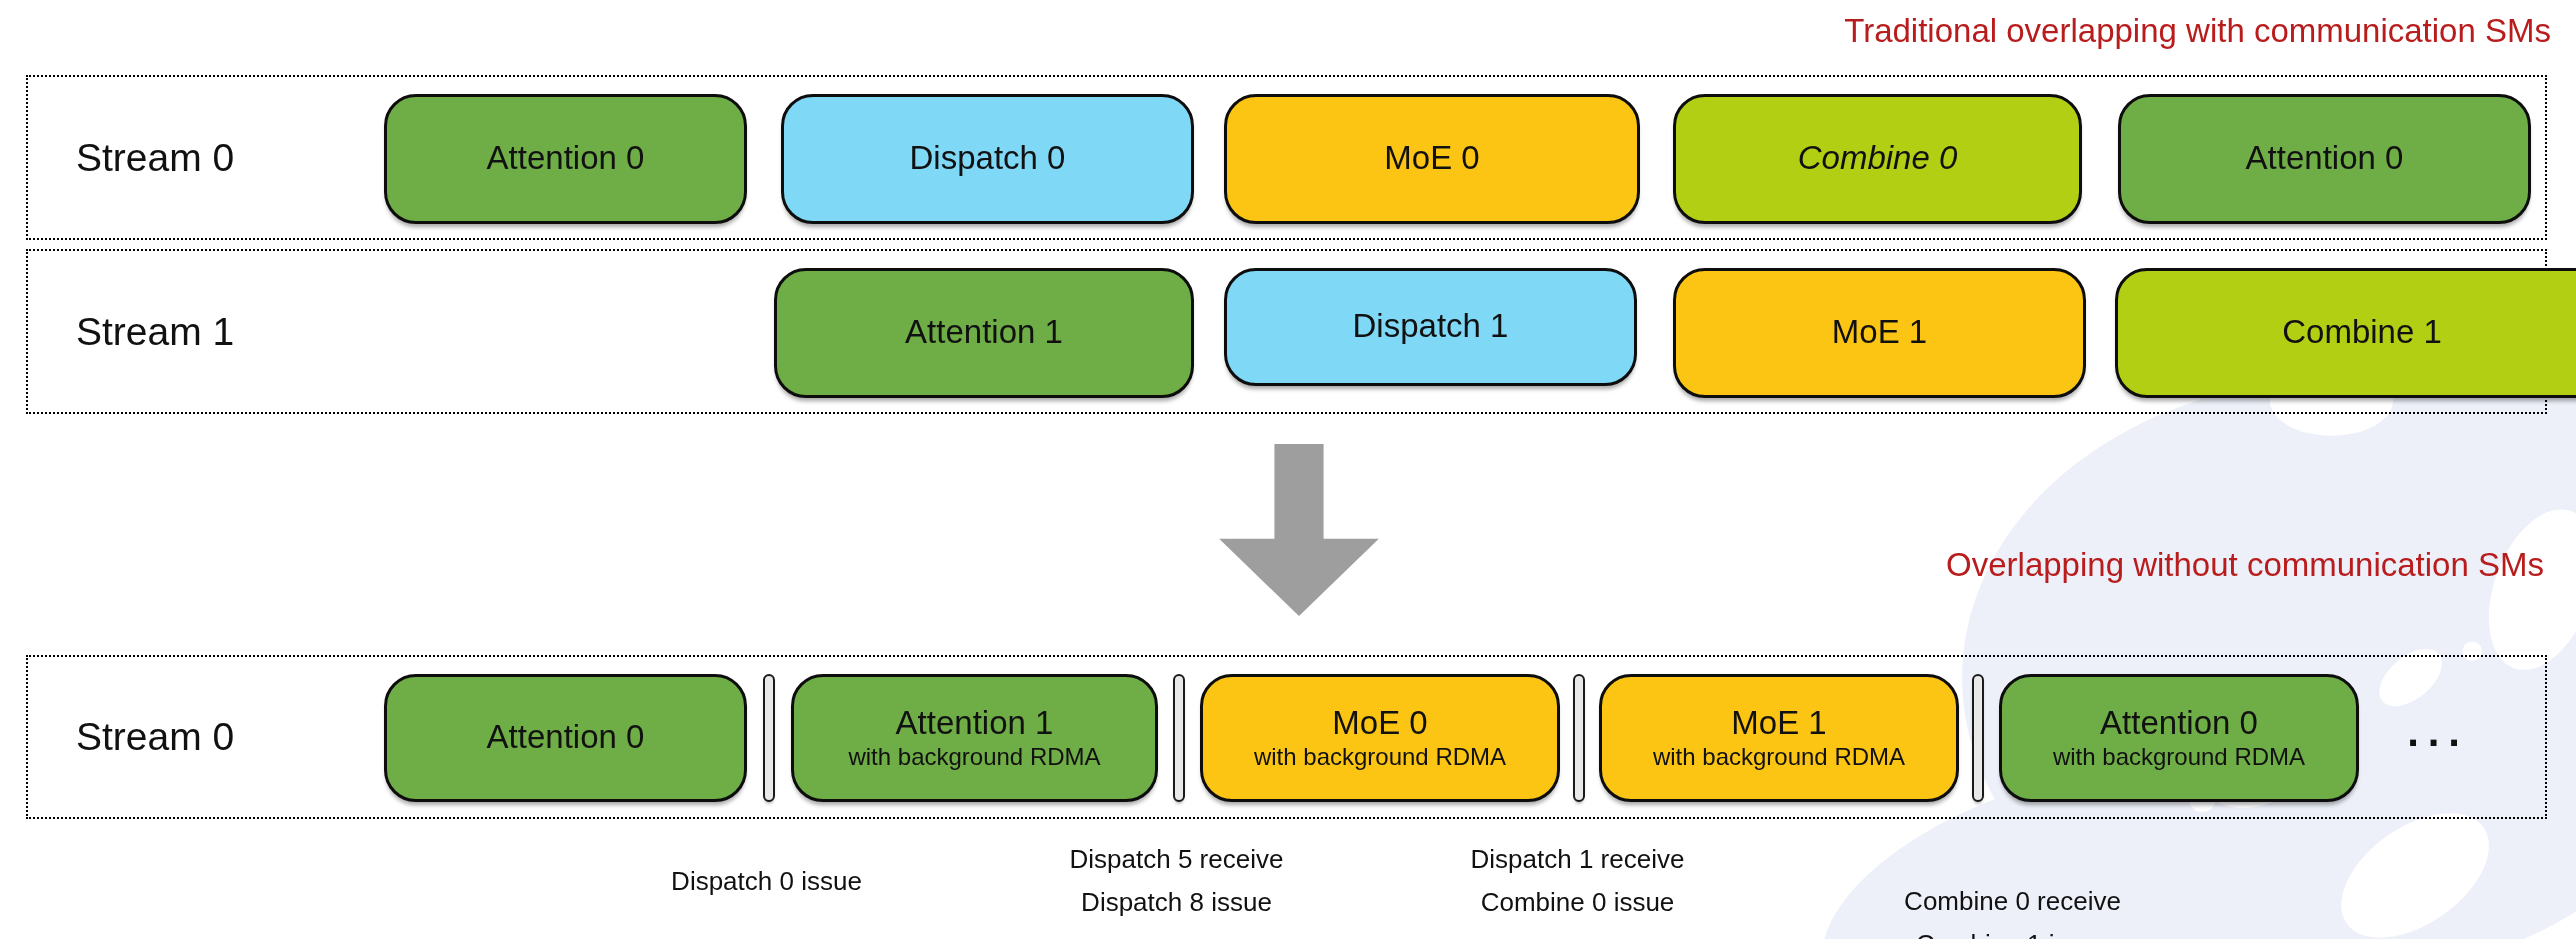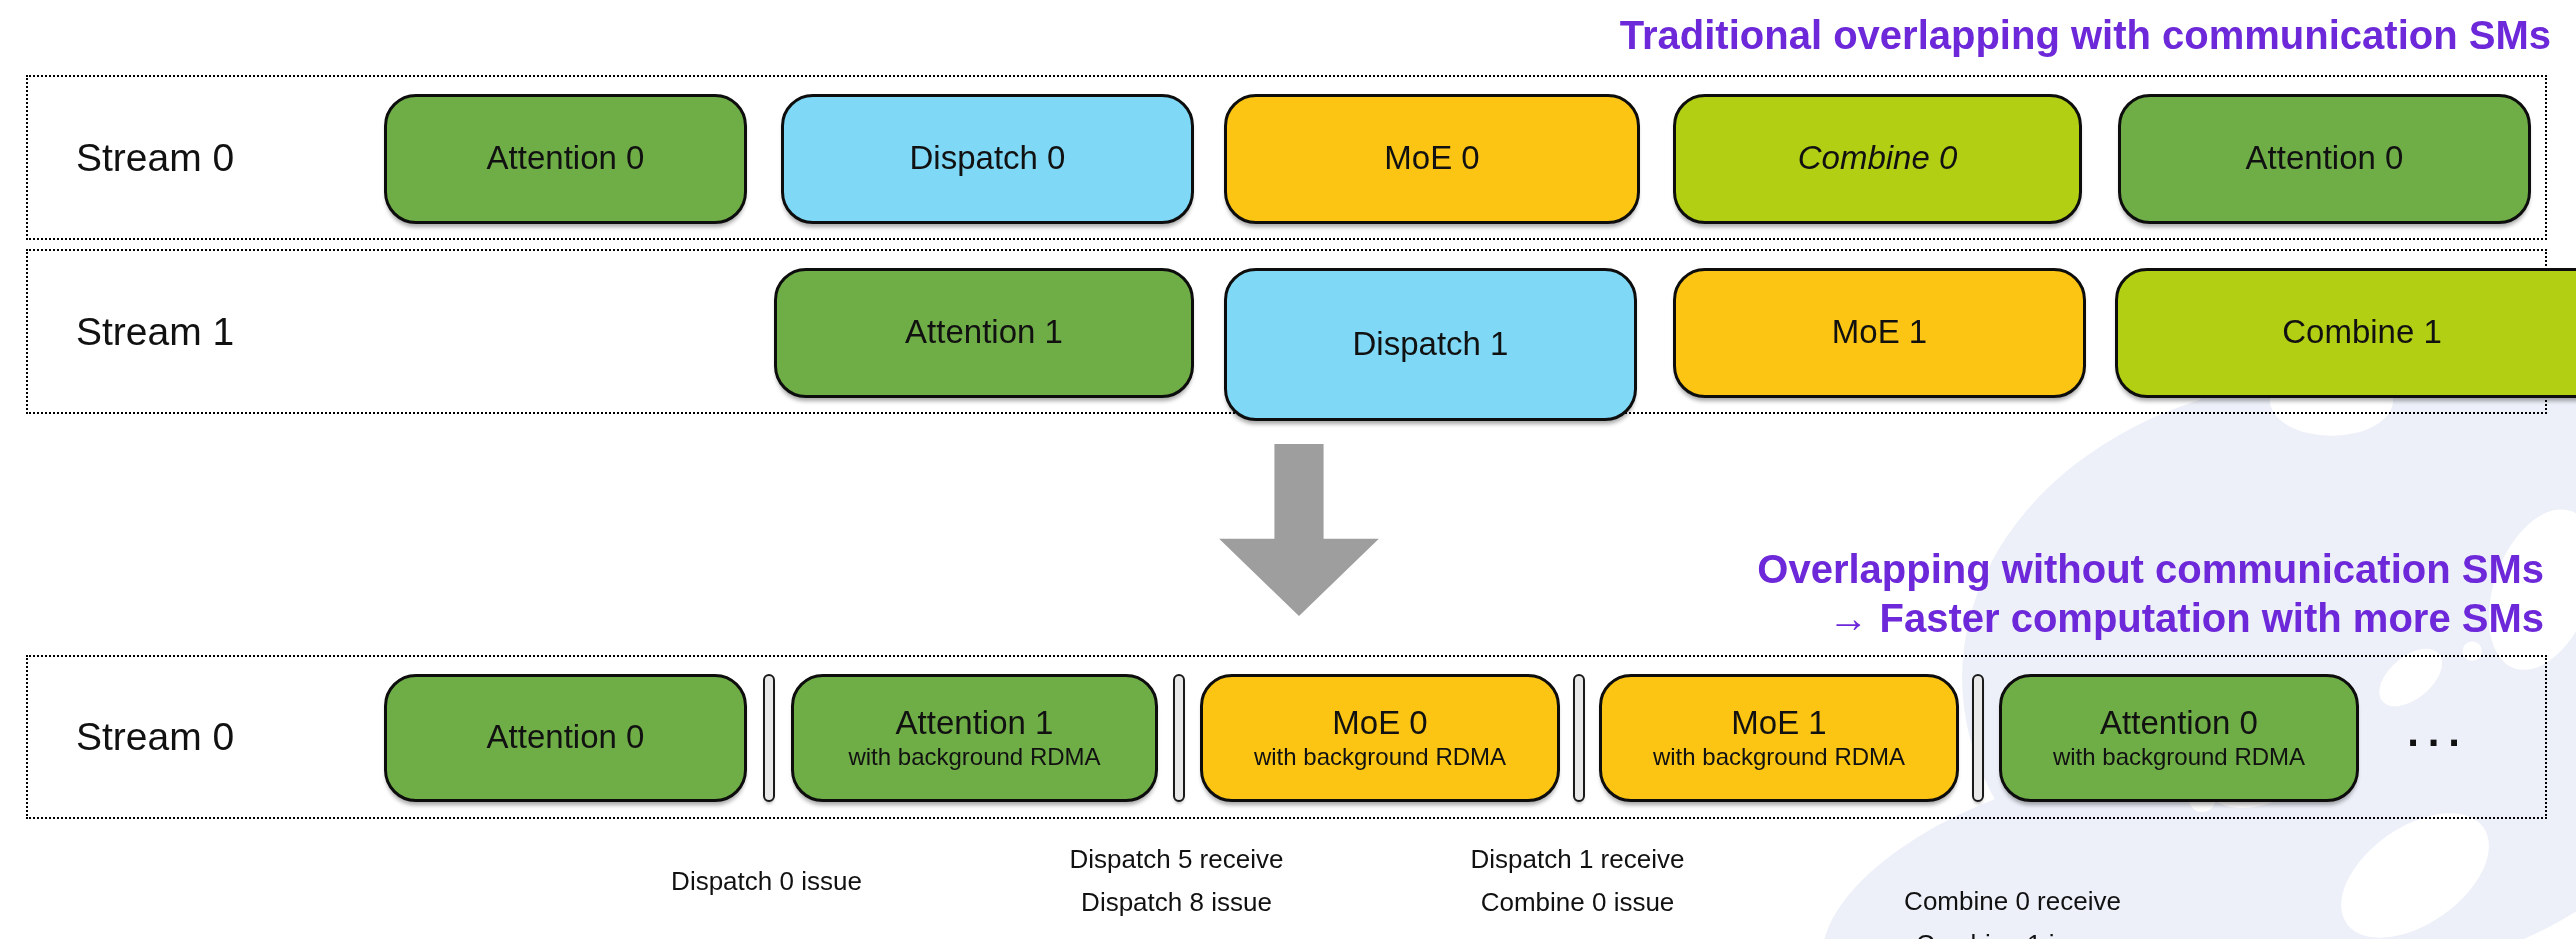--- a/index.html
+++ b/index.html
@@ -8,25 +8,25 @@
     background:#ffffff;
     font-family:"Liberation Sans", sans-serif;
     color:#111;
   }
   .layer{position:absolute;inset:0;}
   #watermark{z-index:0;}
   #content{z-index:1;}
 
   .title{
     position:absolute;
-    font-weight:bold;
-    font-size:40px;
+    font-weight:normal;
+    font-size:33px;
     line-height:1.22;
     text-align:right;
-    color:#6d28d9;
+    color:#b91c1c;
     white-space:nowrap;
   }
   #title-top{top:10.6px;right:25px;}
   #title-mid{top:545px;right:32px;}
 
   .row-box{
     position:absolute;left:26px;width:2521px;
     border:2.6px dotted #000;
     box-sizing:border-box;
   }
@@ -97,21 +97,20 @@
   <div class="title" id="title-top">
     <span>Traditional overlapping with communication SMs</span>
   </div>
 
   <svg id="down-arrow" width="160" height="172" viewBox="0 0 182 196">
     <polygon points="63,0 119,0 119,108 182,108 91,196 0,108 63,108" fill="#9E9E9E"></polygon>
   </svg>
 
   <div class="title" id="title-mid">
     <div>Overlapping without communication SMs</div>
-    <div>→ Faster computation with more SMs</div>
   </div>
 
   <div id="rows">
       <div class="row-box" style="top: 75px; height: 165px;">
         <div class="stream-label">Stream 0</div>
         <div class="block" style="left: 356px; width: 363px; top: 16.7px; height: 130px; background: rgb(111, 173, 71);">
           <div class="bl">Attention 0</div>
         </div>
         <div class="block" style="left: 753px; width: 413px; top: 16.7px; height: 130px; background: rgb(126, 216, 246);">
           <div class="bl">Dispatch 0</div>
@@ -124,21 +123,21 @@
         </div>
         <div class="block" style="left: 2090px; width: 413px; top: 16.7px; height: 130px; background: rgb(111, 173, 71);">
           <div class="bl">Attention 0</div>
         </div>
       </div>
       <div class="row-box" style="top: 249px; height: 165px;">
         <div class="stream-label">Stream 1</div>
         <div class="block" style="left: 746px; width: 420px; top: 16.7px; height: 130px; background: rgb(111, 173, 71);">
           <div class="bl">Attention 1</div>
         </div>
-        <div class="block" style="left: 1196px; width: 413px; top: 16.7px; height: 153px; background: rgb(126, 216, 246);">
+        <div class="block" style="left: 1196px; width: 413px; top: 16.7px; height: 118px; background: rgb(126, 216, 246);">
           <div class="bl">Dispatch 1</div>
         </div>
         <div class="block" style="left: 1645px; width: 413px; top: 16.7px; height: 130px; background: rgb(252, 197, 19);">
           <div class="bl">MoE 1</div>
         </div>
         <div class="block" style="left: 2087px; width: 494px; top: 16.7px; height: 130px; background: rgb(179, 207, 20);">
           <div class="bl">Combine 1</div>
         </div>
       </div>
       <div class="row-box" style="top: 655px; height: 164px;">

